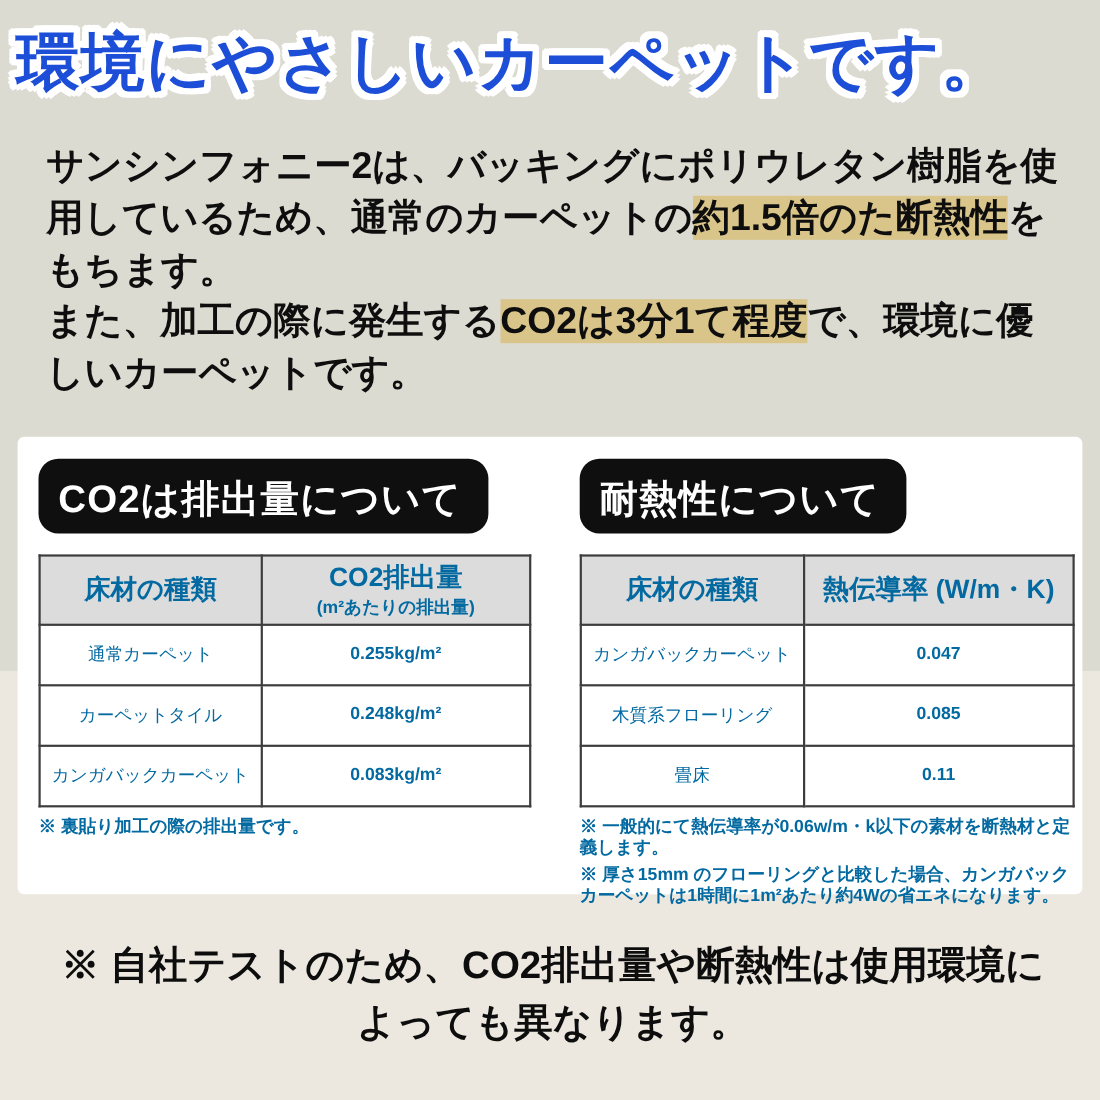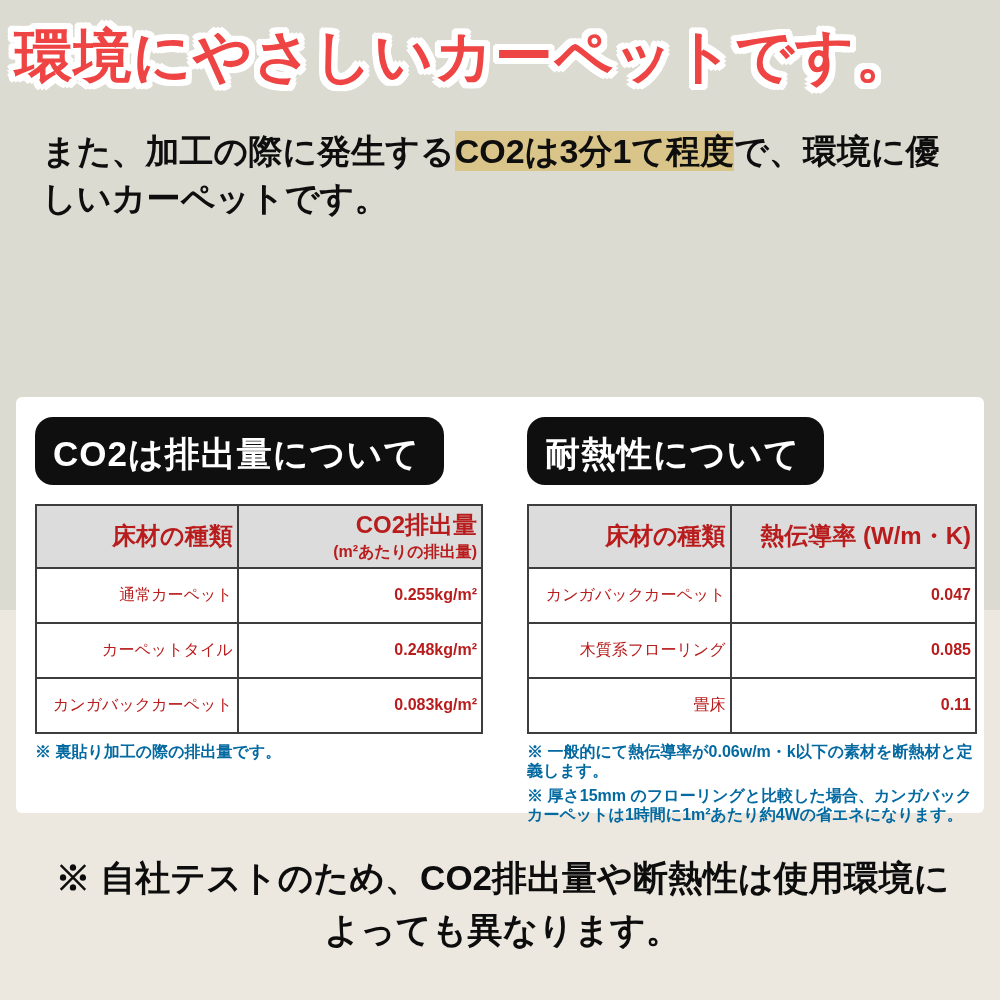--- a/index.html
+++ b/index.html
@@ -5,21 +5,21 @@
   html,body{margin:0;padding:0;}
   .canvas{
     position:relative;width:1000px;height:1000px;overflow:hidden;
     font-family:"Liberation Sans",sans-serif;color:#111;
   }
   .bg-top{position:absolute;left:0;top:0;width:1000px;height:610px;background:#dcdbd1;}
   .bg-bottom{position:absolute;left:0;top:610px;width:1000px;height:390px;background:#ece8df;}
 
   .title{
     position:absolute;left:0;top:18px;width:929px;text-align:center;
-    font-size:58px;font-weight:900;letter-spacing:1px;color:#ef4444;
+    font-size:58px;font-weight:900;letter-spacing:1px;color:#1d4ed8;
     text-shadow:
       -5px -5px 0 #fff, 5px -5px 0 #fff, -5px 5px 0 #fff, 5px 5px 0 #fff,
       -6px 0 0 #fff, 6px 0 0 #fff, 0 -6px 0 #fff, 0 6px 0 #fff,
       -4px -6px 0 #fff, 4px 6px 0 #fff, -6px 4px 0 #fff, 6px -4px 0 #fff,
       -6px -4px 0 #fff, 6px 4px 0 #fff, -4px 6px 0 #fff, 4px -6px 0 #fff;
   }
 
   .intro{
     position:absolute;left:42px;top:128px;width:928px;
     font-size:34px;font-weight:700;line-height:47px;color:#0e0e0e;
@@ -39,22 +39,22 @@
   .badge{
     display:inline-block;background:#0f0f0f;color:#fff;
     font-size:35px;font-weight:700;letter-spacing:1px;
     padding:15px 24px 9px 18px;border-radius:18px;line-height:1.25;
   }
   .spec-table{
     width:100%;border-collapse:collapse;margin-top:19px;
     table-layout:fixed;
   }
   .spec-table th,.spec-table td{
-    border:2px solid #3d3d3d;text-align:right;vertical-align:middle;
-    padding:0 4px;color:#b91c1c;
+    border:2px solid #3d3d3d;text-align:center;vertical-align:middle;
+    padding:0 4px;color:#0369a1;
   }
   .spec-table th{background:#dcdcdc;height:61px;font-size:24px;font-weight:600;}
   .spec-table td{height:53px;font-size:16px;font-weight:500;}
   .spec-table .val{font-weight:600;}
   .col1{width:45%;} .col2{width:55%;}
   .subheader{display:block;font-size:16px;font-weight:600;margin-top:1px;}
 
   .footnote{
     margin-top:8px;font-size:16px;font-weight:700;color:#0369a1;
     line-height:1.22;word-break:break-all;overflow-wrap:anywhere;
@@ -70,20 +70,21 @@
 </head>
 <body>
 
 <div class="canvas">
   <div class="bg-top"></div>
   <div class="bg-bottom"></div>
 
   <div class="title">環境にやさしいカーペットです。</div>
 
   <div class="intro">
+    <p><span>サンシンフォニー2は、バッキングにポリウレタン樹脂を使用しているため、通常のカーペットの</span><span class="hl">約1.5倍のた断熱性</span><span>をもちます。</span></p>
     <p><span>また、加工の際に発生する</span><span class="hl">CO2は3分1て程度</span><span>で、環境に優しいカーペットです。</span></p>
   </div>
 
   <div class="panel">
 
     <div class="col col-left">
       <span class="badge">CO2は排出量について</span>
       <table class="spec-table">
         <thead>
           <tr>

